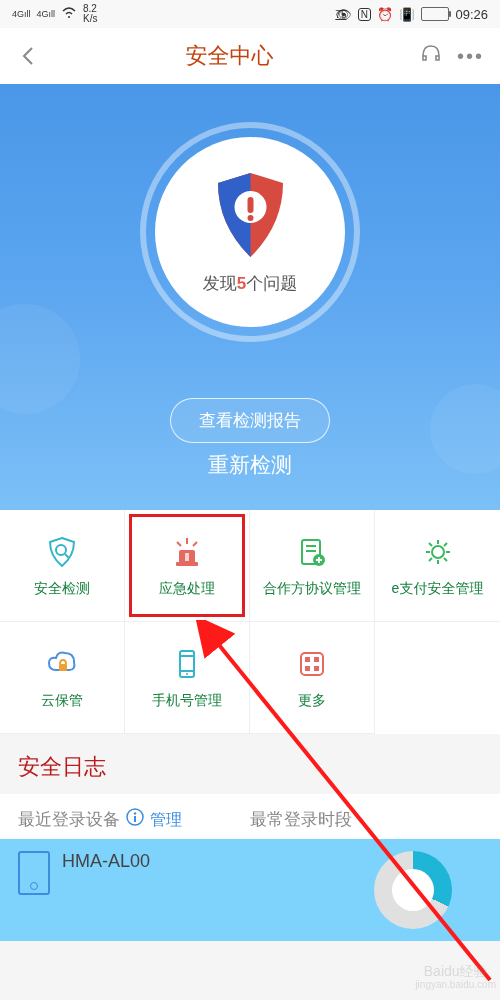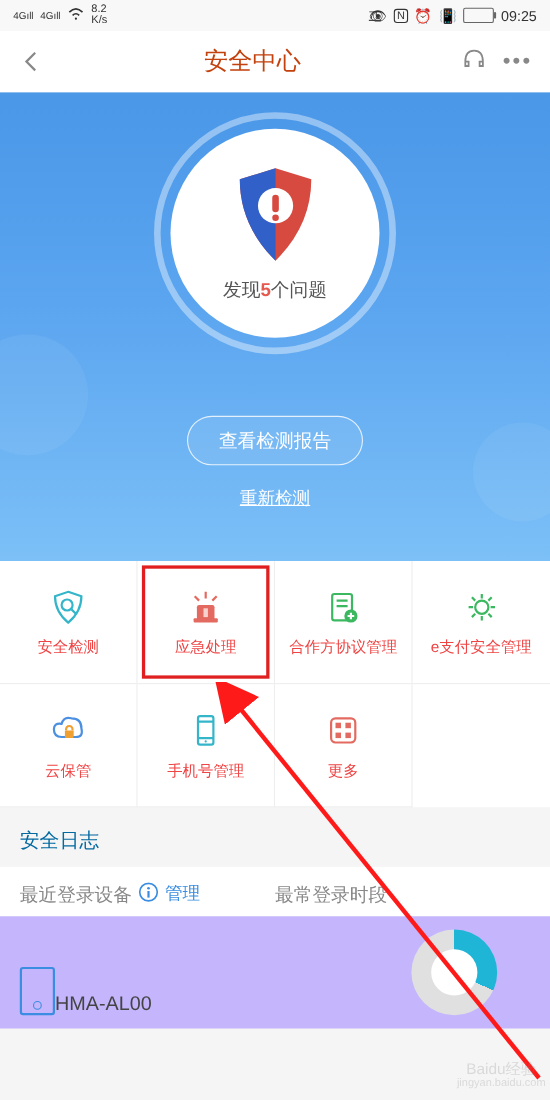--- a/index.html
+++ b/index.html
@@ -7,43 +7,43 @@
   .status-bar { height: 28px; background: #f8f8f8; display: flex; align-items: center; justify-content: space-between; padding: 0 12px; font-size: 13px; color: #333; }
   .status-left { display: flex; align-items: center; gap: 6px; }
   .status-right { display: flex; align-items: center; gap: 6px; }
   .battery { border: 1px solid #666; border-radius: 2px; width: 28px; height: 14px; position: relative; }
   .battery::after { content: ""; position: absolute; right: -3px; top: 3px; width: 2px; height: 6px; background: #666; border-radius: 1px; }
   .battery-fill { background: #666; height: 100%; width: 75%; }
   .nav { height: 56px; background: #fff; display: flex; align-items: center; justify-content: space-between; padding: 0 16px; }
   .nav-back { width: 24px; height: 24px; }
   .nav-title { font-size: 22px; color: #c2410c; font-weight: 500; }
   .nav-right { display: flex; align-items: center; gap: 14px; }
-  .hero { height: 426px; background: linear-gradient(180deg, #4a97e8 0%, #5ba5f0 45%, #7cc0f7 100%); display: flex; flex-direction: column; align-items: center; justify-content: flex-start; padding-top: 18px; position: relative; }
+  .hero { height: 426px; background: linear-gradient(180deg, #4a97e8 0%, #5ba5f0 45%, #7cc0f7 100%); display: flex; flex-direction: column; align-items: center; justify-content: flex-start; padding-top: 38px; position: relative; }
   .hero::before, .hero::after { content: ""; position: absolute; border-radius: 50%; background: rgba(255,255,255,0.06); }
   .hero::before { width: 110px; height: 110px; left: -30px; top: 220px; }
   .hero::after { width: 90px; height: 90px; right: -20px; top: 300px; }
   .circle-wrap { width: 220px; height: 220px; border-radius: 50%; border: 6px solid rgba(255,255,255,0.4); display: flex; align-items: center; justify-content: center; }
   .circle-inner { width: 190px; height: 190px; border-radius: 50%; background: #fff; display: flex; flex-direction: column; align-items: center; justify-content: center; gap: 12px; }
   .shield { width: 75px; height: 90px; position: relative; }
   .found-text { font-size: 17px; color: #555; }
   .found-count { color: #e55a4f; font-weight: bold; }
   .report-btn { margin-top: 56px; padding: 10px 28px; border: 1px solid rgba(255,255,255,0.8); border-radius: 24px; color: #fff; font-size: 17px; background: rgba(255,255,255,0.08); }
-  .retest { margin-top: 20px; color: #fff; font-size: 16px; text-decoration: underline; }
+  .retest { margin-top: 8px; color: #fff; font-size: 21px; }
   .grid { background: #fff; display: grid; grid-template-columns: repeat(4, 1fr); }
   .grid-item { height: 112px; display: flex; flex-direction: column; align-items: center; justify-content: center; gap: 10px; border-right: 1px solid #eee; border-bottom: 1px solid #eee; position: relative; }
   .grid-item:nth-child(4n) { border-right: none; }
-  .grid-item .label { font-size: 14px; color: #ef4444; }
+  .grid-item .label { font-size: 14px; color: #15803d; }
   .grid-icon { width: 36px; height: 36px; display: flex; align-items: center; justify-content: center; }
   .highlight-box { position: absolute; inset: 4px; border: 3px solid #e02020; pointer-events: none; }
-  .section-title { padding: 18px 18px 12px; color: #0369a1; font-size: 18px; background: #f5f5f5; }
+  .section-title { padding: 18px 18px 12px; color: #b91c1c; font-size: 22px; background: #f5f5f5; }
   .log-row { background: #fff; display: flex; padding: 14px 18px 8px; }
   .log-col { flex: 1; }
-  .log-heading { color: #888; font-size: 17px; display: flex; align-items: flex-start; gap: 6px; }
+  .log-heading { color: #888; font-size: 17px; display: flex; align-items: flex-end; gap: 6px; }
   .manage-link { color: #3a8de0; font-size: 16px; }
-  .device-row { background: #c4b5fd; padding: 12px 18px; display: flex; align-items: flex-end; gap: 0; }
+  .device-row { background: #7dd3fc; padding: 12px 18px; display: flex; align-items: flex-start; gap: 12px; }
   .device-icon { width: 32px; height: 44px; border: 2px solid #3a8de0; border-radius: 3px; position: relative; }
   .device-icon::after { content: ""; position: absolute; bottom: 3px; left: 50%; transform: translateX(-50%); width: 6px; height: 6px; border: 1px solid #3a8de0; border-radius: 50%; }
   .device-name { font-size: 18px; color: #444; }
   .donut { width: 78px; height: 78px; border-radius: 50%; background: conic-gradient(#1fb5d6 0deg 115deg, #e0e0e0 115deg 360deg); position: relative; margin-left: auto; margin-right: 30px; }
   .donut::after { content: ""; position: absolute; inset: 18px; background: #fff; border-radius: 50%; }
   .annotation-arrow { position: absolute; pointer-events: none; }
   .watermark { position: absolute; right: 4px; bottom: 10px; opacity: 0.25; font-size: 14px; color: #888; text-align: center; line-height: 1.1; }
 </style>
 </head>
 <body>
@@ -62,21 +62,21 @@
       <span>8.2</span><br><span>K/s</span>
     </span>
   </div>
   <div class="status-right">
     <span>👁</span>
     <span style="border:1px solid #333;border-radius:3px;padding:0 2px;font-size:10px;">N</span>
     <span>⏰</span>
     <span>📳</span>
     <span class="battery"><span class="battery-fill"></span></span>
     <span style="font-size:10px;position:absolute;text-decoration:underline;">75</span>
-    <span>09:25</span>
+    <span>09:26</span>
   </div>
 </div>
 
 <div class="nav">
   <div class="nav-back">
     <svg width="24" height="24" viewBox="0 0 24 24">
         <path d="M16 4 L8 12 L16 20" stroke="#888" stroke-width="2" fill="none"></path>
       </svg>
   </div>
   <div class="nav-title">安全中心</div>

